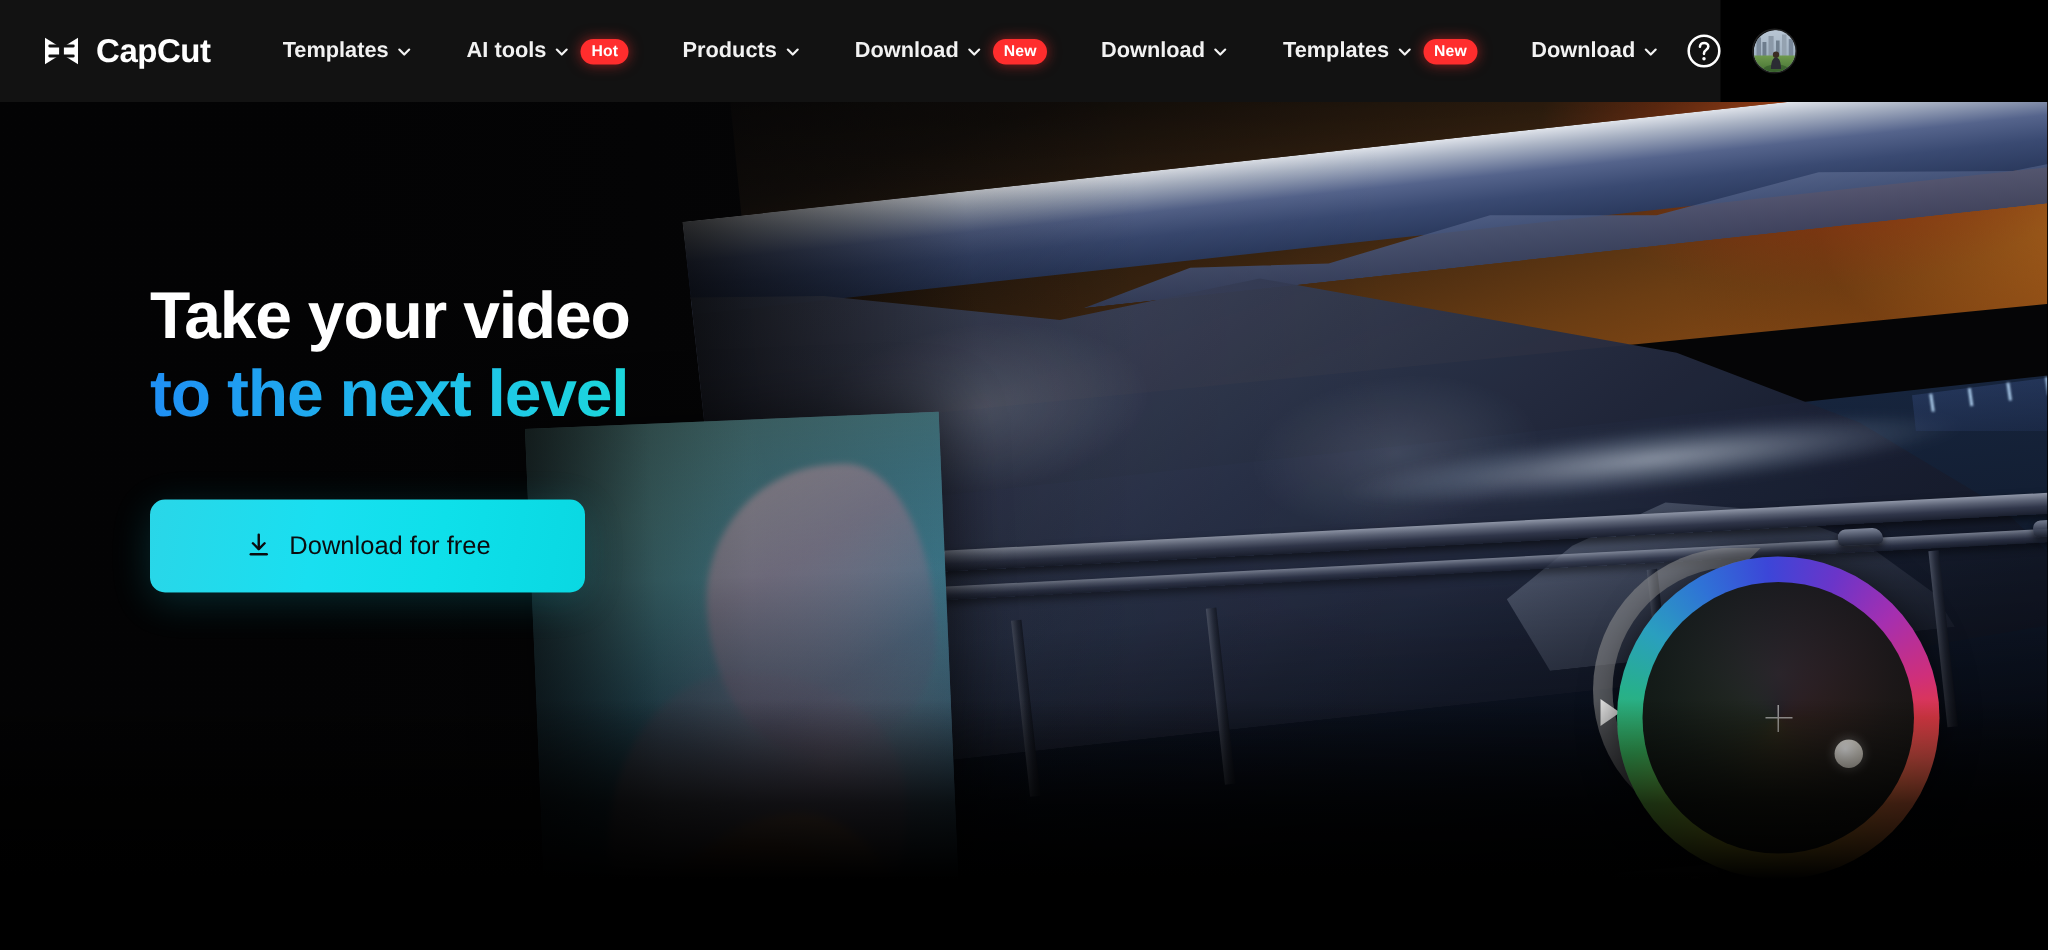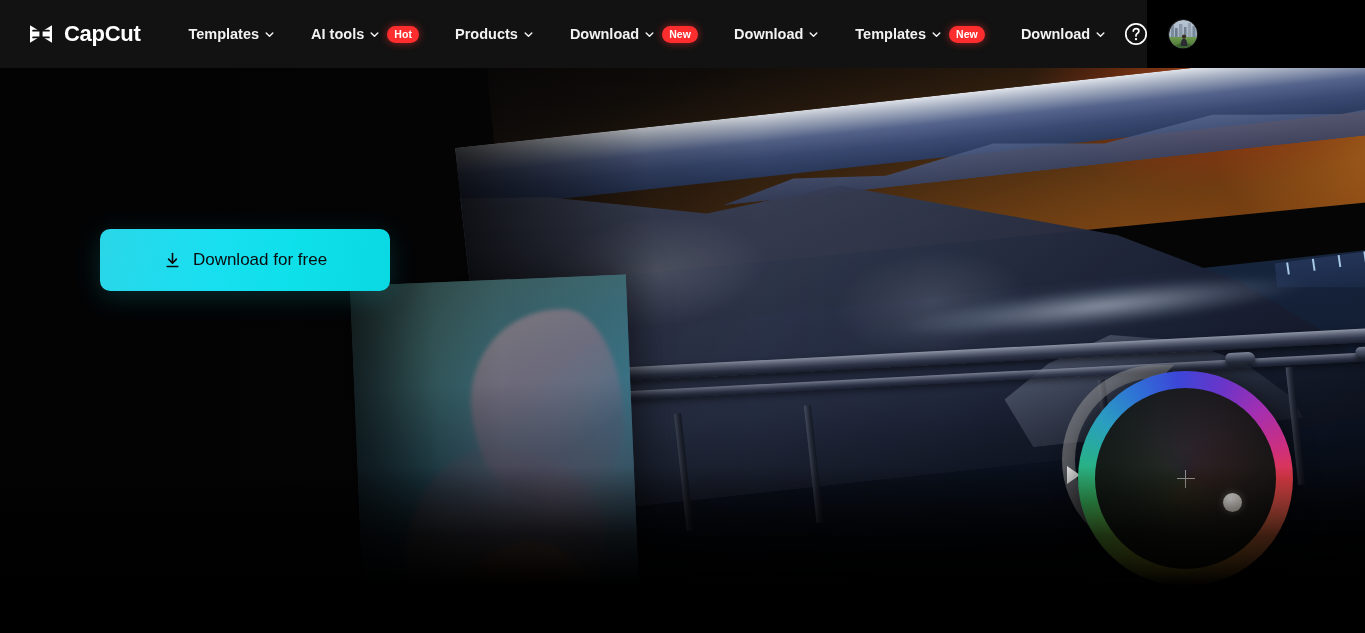--- a/index.html
+++ b/index.html
@@ -519,20 +519,24 @@
 
     <div class="val-chips">
       <span class="chip c1">13.99</span>
 
     </div>
 
     <div class="hero-scrim"></div>
     <div class="hero-bottom-fade"></div>
 
     <div class="hero-copy">
+      <h1 class="headline">
+        <span class="l1">Take your video</span>
+        <span class="l2">to the next level</span>
+      </h1>
       <button class="cta">
         <span>
           <svg viewBox="0 0 20 20" width="19" height="19">
             <path d="M10 2.6 V12.2" stroke="#0b0c0e" stroke-width="1.7" stroke-linecap="round" fill="none"></path>
             <path d="M5.9 8.6 L10 12.7 L14.1 8.6" stroke="#0b0c0e" stroke-width="1.7" stroke-linecap="round" stroke-linejoin="round" fill="none"></path>
             <path d="M4.4 16.3 H15.6" stroke="#0b0c0e" stroke-width="1.7" stroke-linecap="round" fill="none"></path>
           </svg>
         </span>
         <span>Download for free</span>
       </button>

